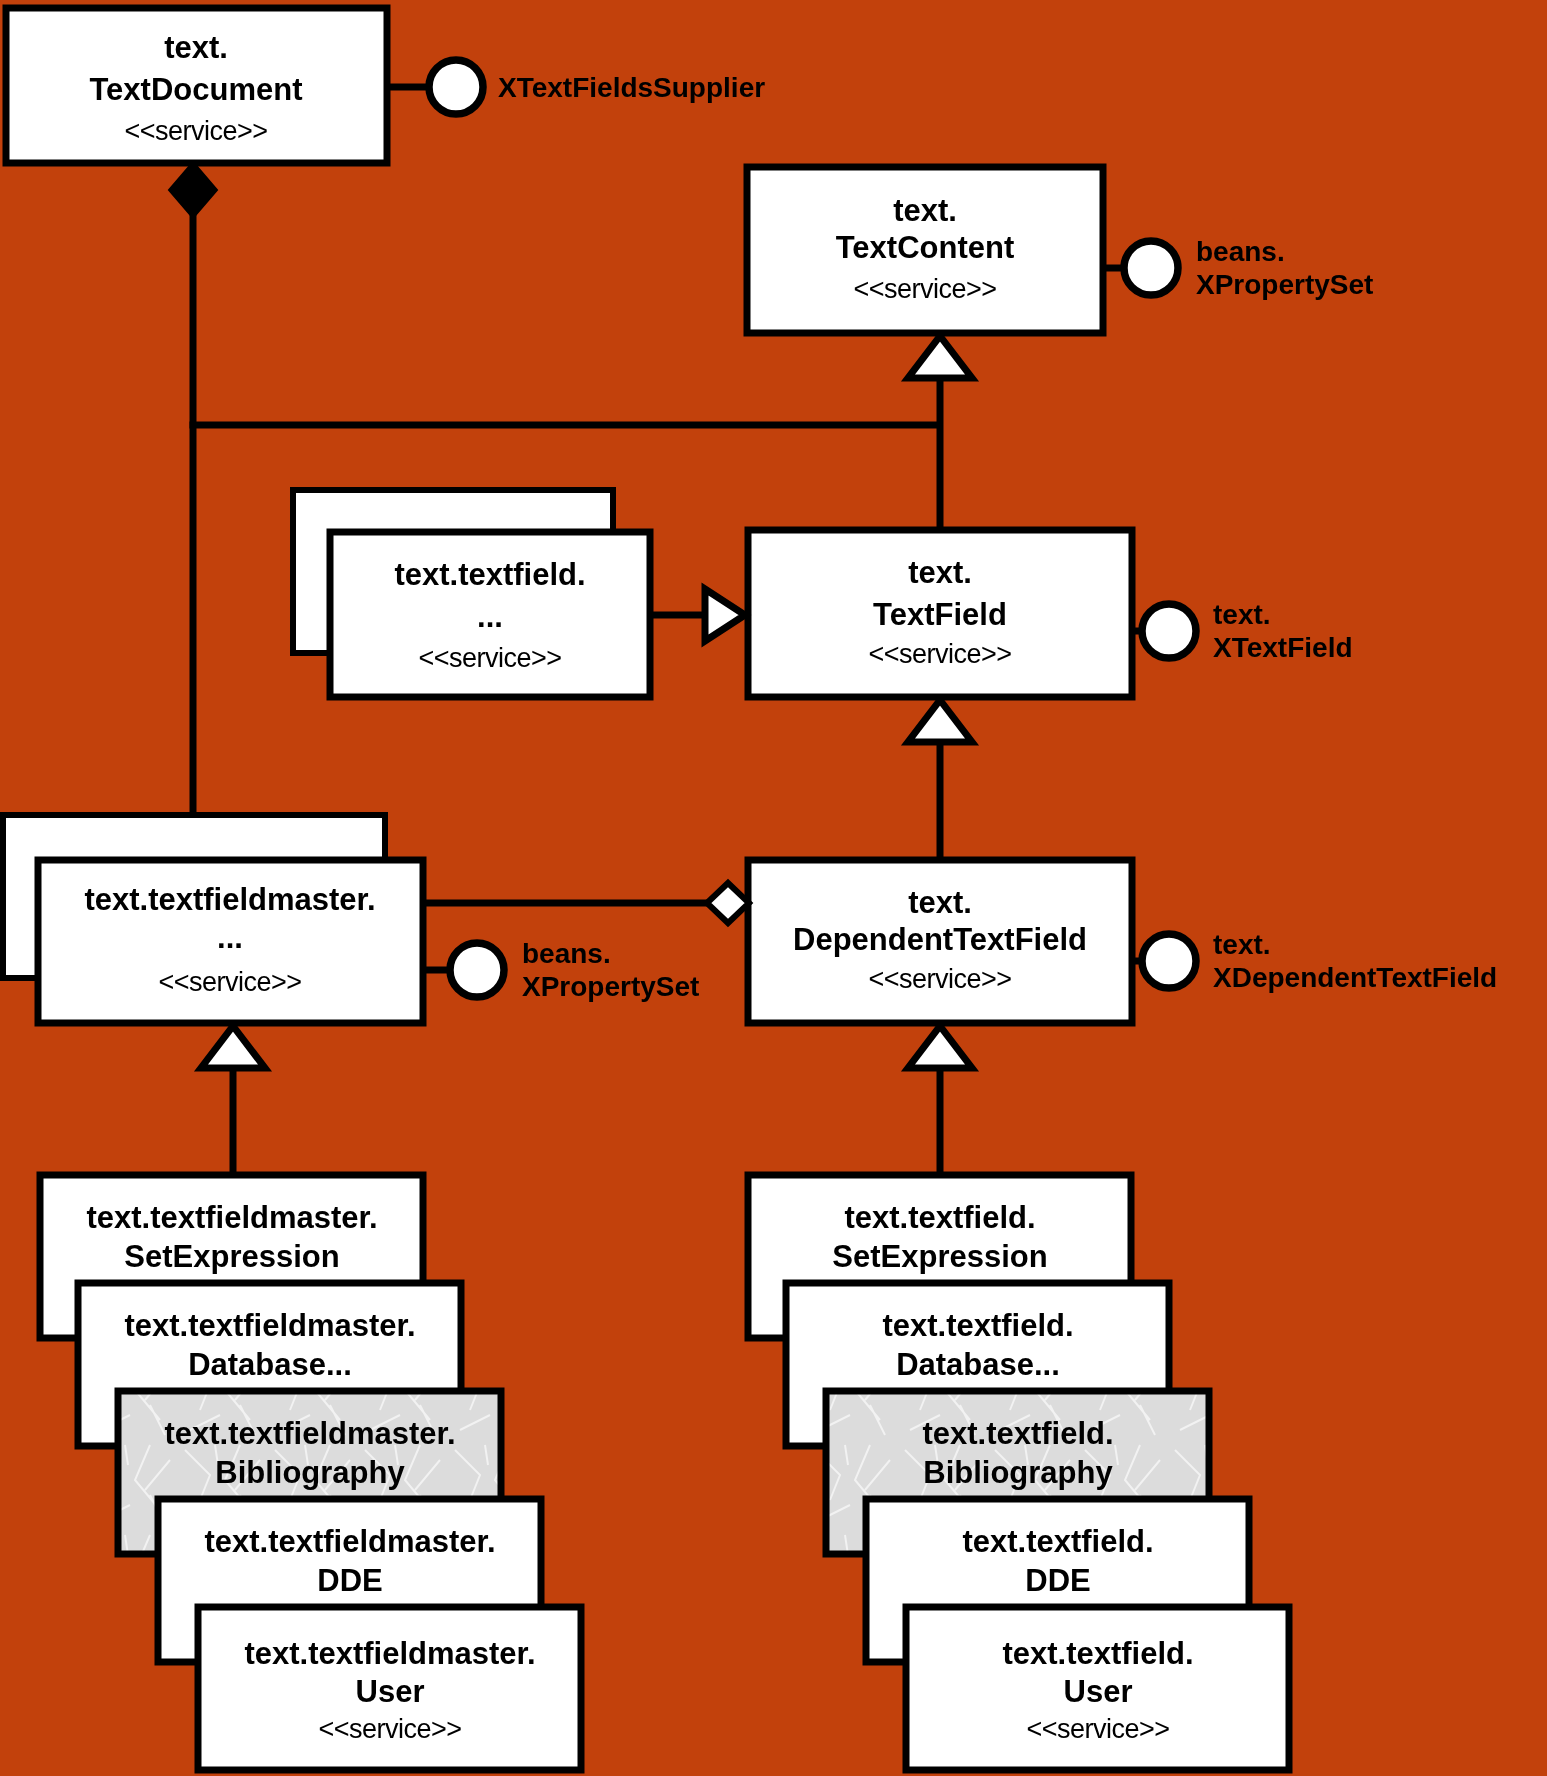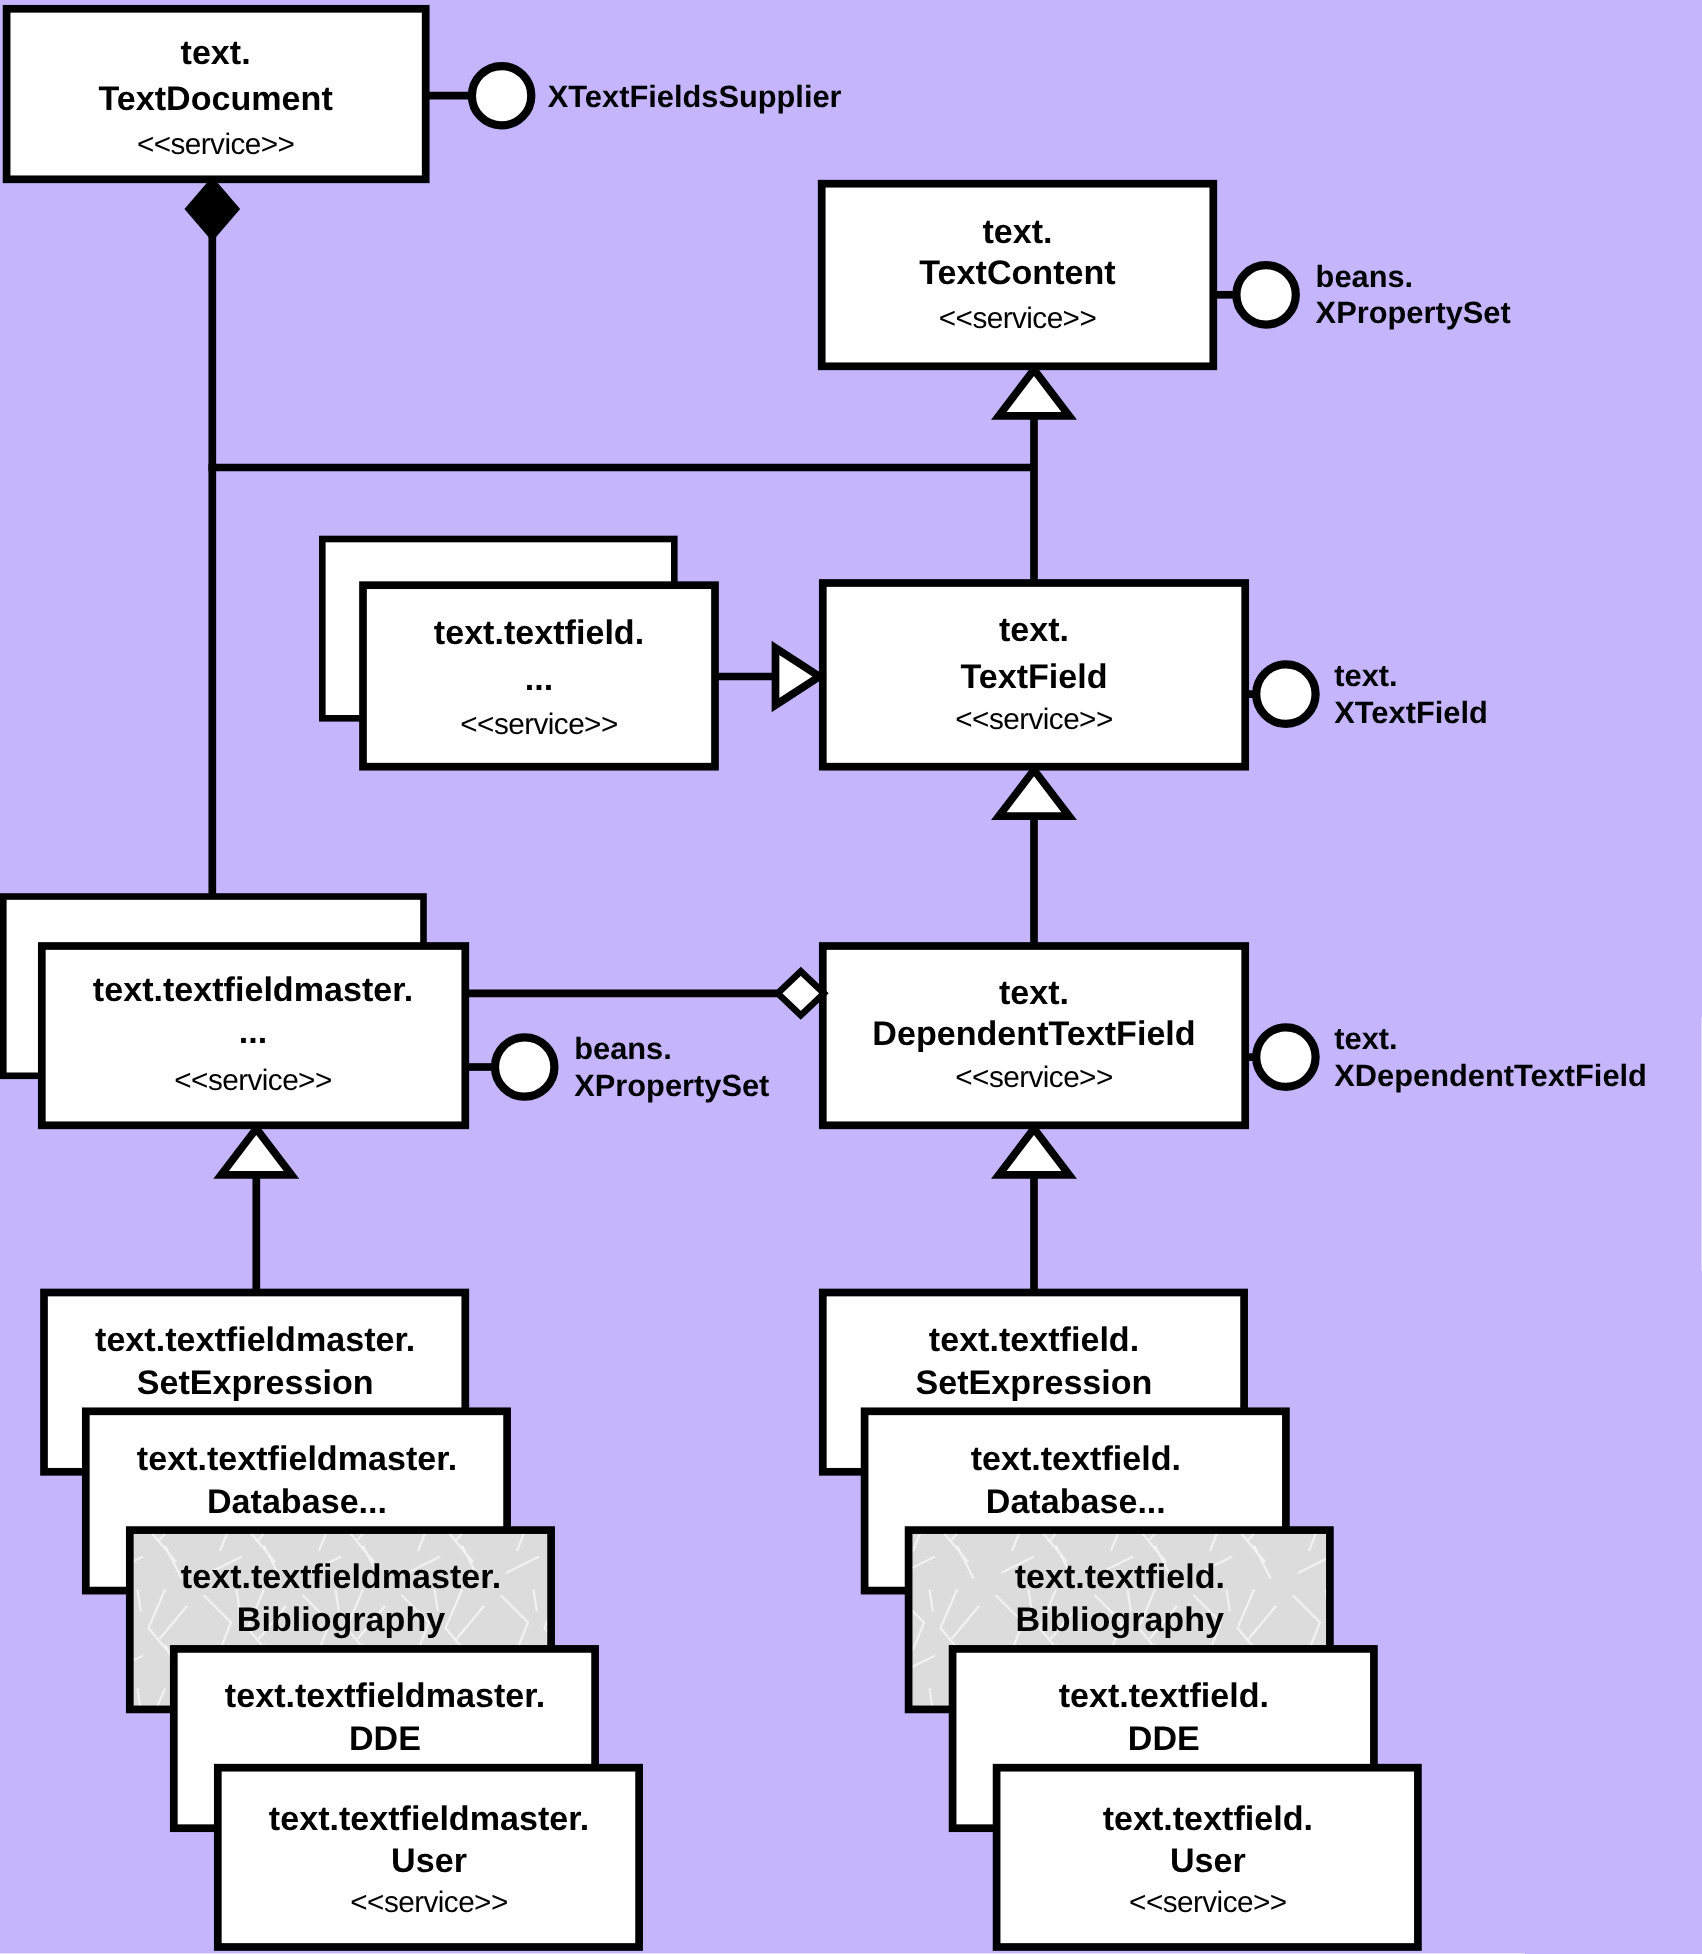--- a/index.html
+++ b/index.html
@@ -1,16 +1,16 @@
 <!DOCTYPE html>
 <html><head>
 <meta charset="utf-8">
 <style>
   html,body{margin:0;padding:0;background:#ffffff;}
-  .stage{position:relative;width:1547px;height:1776px;background:#c4b5fd;overflow:hidden;}
+  .stage{position:relative;width:1547px;height:1776px;background:#c2410c;overflow:hidden;}
   svg{display:block;}
   .bname{font-family:"Liberation Sans",sans-serif;font-weight:700;font-size:31px;fill:#000;}
   .stereo{font-family:"Liberation Sans",sans-serif;font-weight:400;font-size:27px;fill:#000;letter-spacing:-0.5px;}
   .iface{font-family:"Liberation Sans",sans-serif;font-weight:700;font-size:28px;fill:#000;}
   .rel{stroke:#000;stroke-width:7;fill:none;}
   .boxr{fill:#fff;stroke:#000;stroke-width:7;}
   .boxr-back{fill:#fff;stroke:#000;stroke-width:6;}
   .tri{fill:#fff;stroke:#000;stroke-width:7;stroke-linejoin:miter;}
   .diamond-filled{fill:#000;stroke:#000;stroke-width:2;}
   .diamond-open{fill:#fff;stroke:#000;stroke-width:6;}

